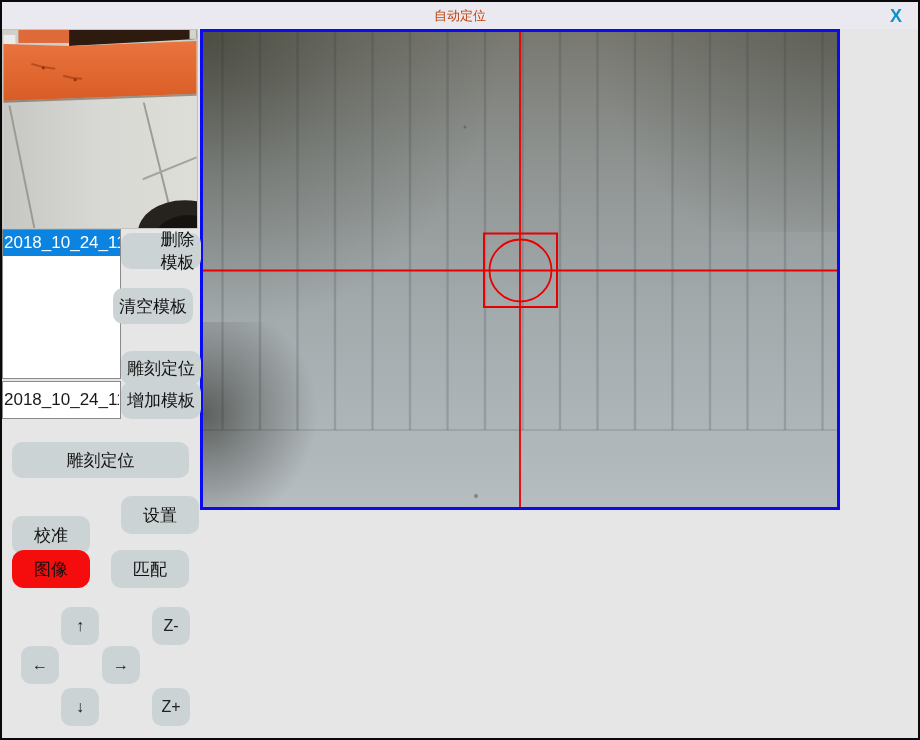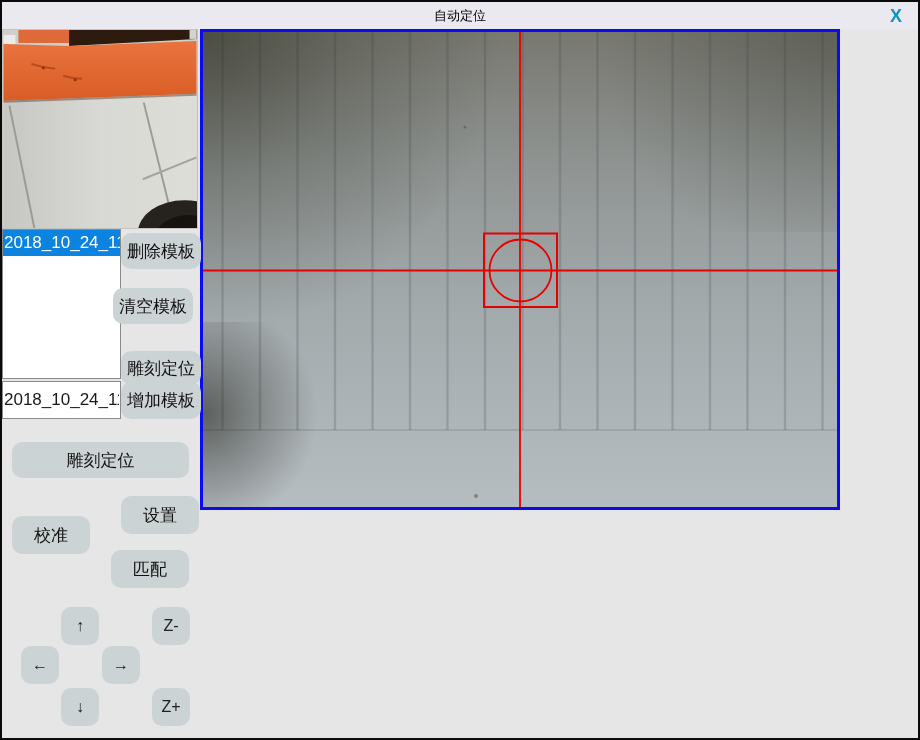--- a/index.html
+++ b/index.html
@@ -7,21 +7,21 @@
   .window{
     position:relative;width:920px;height:740px;
     background:#e6e6e6;border:2px solid #0a0a0a;
     font-family:"Liberation Sans","DejaVu Sans",sans-serif;
     overflow:hidden;
   }
   .titlebar{
     position:absolute;left:0;top:0;width:916px;height:27px;
     background:#e9e9ef;display:flex;align-items:center;justify-content:center;
   }
-  .title{font-size:13px;color:#000000;}
+  .title{font-size:13px;color:#c2410c;}
   .close-btn{
     position:absolute;right:10px;top:2px;width:24px;height:24px;
     background:transparent;border:none;cursor:pointer;
     font-size:18px;font-weight:bold;color:#0f93d0;line-height:24px;padding:0;
     font-family:"Liberation Sans","DejaVu Sans",sans-serif;
   }
   .thumb{
     position:absolute;left:0;top:27px;width:196px;height:200px;
     border:1px solid #c4c4c0;background:#d4d4d0;
   }
@@ -44,21 +44,21 @@
     position:absolute;left:0;top:379px;width:119px;height:38px;
     border:1px solid #8a8a8a;background:#ffffff;font-size:17px;color:#1a1a1a;
     padding:0 1px;font-family:"Liberation Sans","DejaVu Sans",sans-serif;
   }
   .btn{
     position:absolute;border:none;border-radius:10px;background:#ccd3d4;
     color:#111;font-size:17px;cursor:pointer;
     font-family:"Liberation Sans","DejaVu Sans",sans-serif;
     display:flex;align-items:center;justify-content:center;padding:0;
   }
-  .btn-del{left:119px;top:231px;width:80px;height:36px;}
+  .btn-del{left:119px;top:231px;width:80px;height:36px;padding-left:33px;}
   .btn-clear{left:111px;top:286px;width:80px;height:36px;}
   .btn-engrave{left:119px;top:341px;width:80px;height:34px;margin-top:8px;}
   .btn-add{left:119px;top:380px;width:80px;height:37px;}
   .btn-cut{left:10px;top:440px;width:177px;height:36px;}
   .btn-cal{left:10px;top:494px;width:78px;height:38px;margin-top:20px;}
   .btn-set{left:109px;top:494px;width:78px;height:38px;margin-left:10px;}
   .btn-img{left:10px;top:548px;width:78px;height:38px;background:#f50d0d;border-radius:12px;color:#111;}
   .btn-match{left:109px;top:548px;width:78px;height:38px;}
   .jog{width:38px;height:38px;font-size:16px;color:#222;}
   .jog-up{left:59px;top:605px;}
@@ -177,20 +177,21 @@
   <input class="name-field" type="text" value="2018_10_24_11" style="">
 
   <button class="btn btn-del">删除模板</button>
   <button class="btn btn-clear">清空模板</button>
   <button class="btn btn-engrave">雕刻定位</button>
   <button class="btn btn-add">增加模板</button>
 
   <button class="btn btn-cut">雕刻定位</button>
   <button class="btn btn-cal">校准</button>
   <button class="btn btn-set">设置</button>
+  <button class="btn btn-img">图像</button>
   <button class="btn btn-match">匹配</button>
 
   <button class="btn jog jog-up">
     <span>↑</span>
   </button>
   <button class="btn jog jog-zminus">Z-</button>
   <button class="btn jog jog-left">
     <span>←</span>
   </button>
   <button class="btn jog jog-right">

